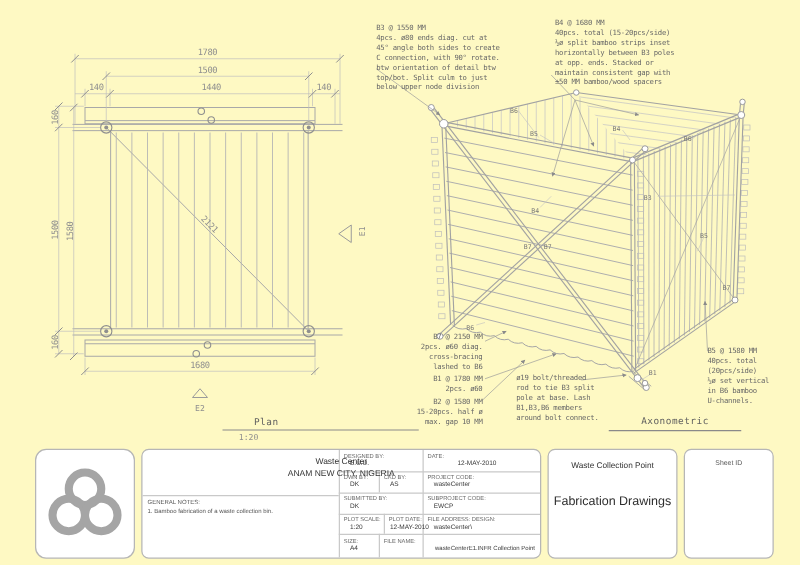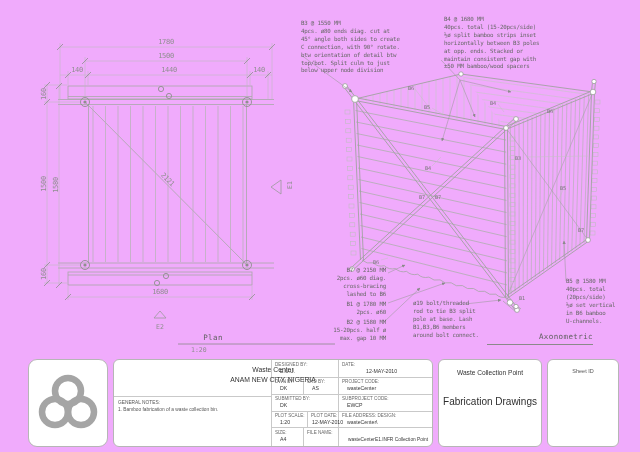--- a/index.html
+++ b/index.html
@@ -1,16 +1,16 @@
 <!DOCTYPE html>
 <html><head>
 <meta charset="utf-8">
 <style>
   html,body{margin:0;padding:0;background:#fff;}
-  .sheet{position:relative;width:640px;height:452px;background:#f0abfc;overflow:hidden;
+  .sheet{position:relative;width:640px;height:452px;background:#fef9c3;overflow:hidden;
          font-family:"Liberation Sans",sans-serif;}
   svg{position:absolute;overflow:visible;}
   svg text{font-family:"DejaVu Sans Mono",monospace;}
   text.dim{font-size:7px;fill:#8f8f8f;letter-spacing:-0.3px;}
   text.dims{font-size:6.5px;fill:#8f8f8f;}
   text.lbl{font-size:5.2px;fill:#787878;}
   text.vtitle{font-size:7.5px;fill:#5f5f5f;letter-spacing:0.4px;}
   .note{position:absolute;font-family:"DejaVu Sans Mono",monospace;font-size:5.8px;
         line-height:7.9px;color:#686868;white-space:pre-line;letter-spacing:-0.2px;}
   .note.right{text-align:right;}
@@ -405,21 +405,21 @@
 pole at base. Lash
 B1,B3,B6 members
 around bolt connect.</div>
   <div class="note" style="left:566px;top:278px;width:72px;">B5 @ 1580 MM
 40pcs. total
 (20pcs/side)
 ½ø set vertical
 in B6 bamboo
 U-channels.</div>
 
-  <div style="position:absolute;left:487px;top:332px;width:106px;text-align:right;
+  <div style="position:absolute;left:487px;top:332px;width:106px;text-align:center;
               border-bottom:1px solid #8a8a8a;padding-bottom:3px;
               font-family:'DejaVu Sans Mono',monospace;font-size:7.5px;color:#5f5f5f;letter-spacing:0.4px;">Axonometric</div>
 
   <div class="tb">
 
     <div class="box" style="width:80px;border-radius:9px;">
       <svg width="78" height="86" viewBox="0 0 78 86">
         <g stroke="#a5a5a5" stroke-width="6.5" fill="none">
           <circle cx="39" cy="31" r="13"></circle>
           <circle cx="26" cy="52" r="13"></circle>

